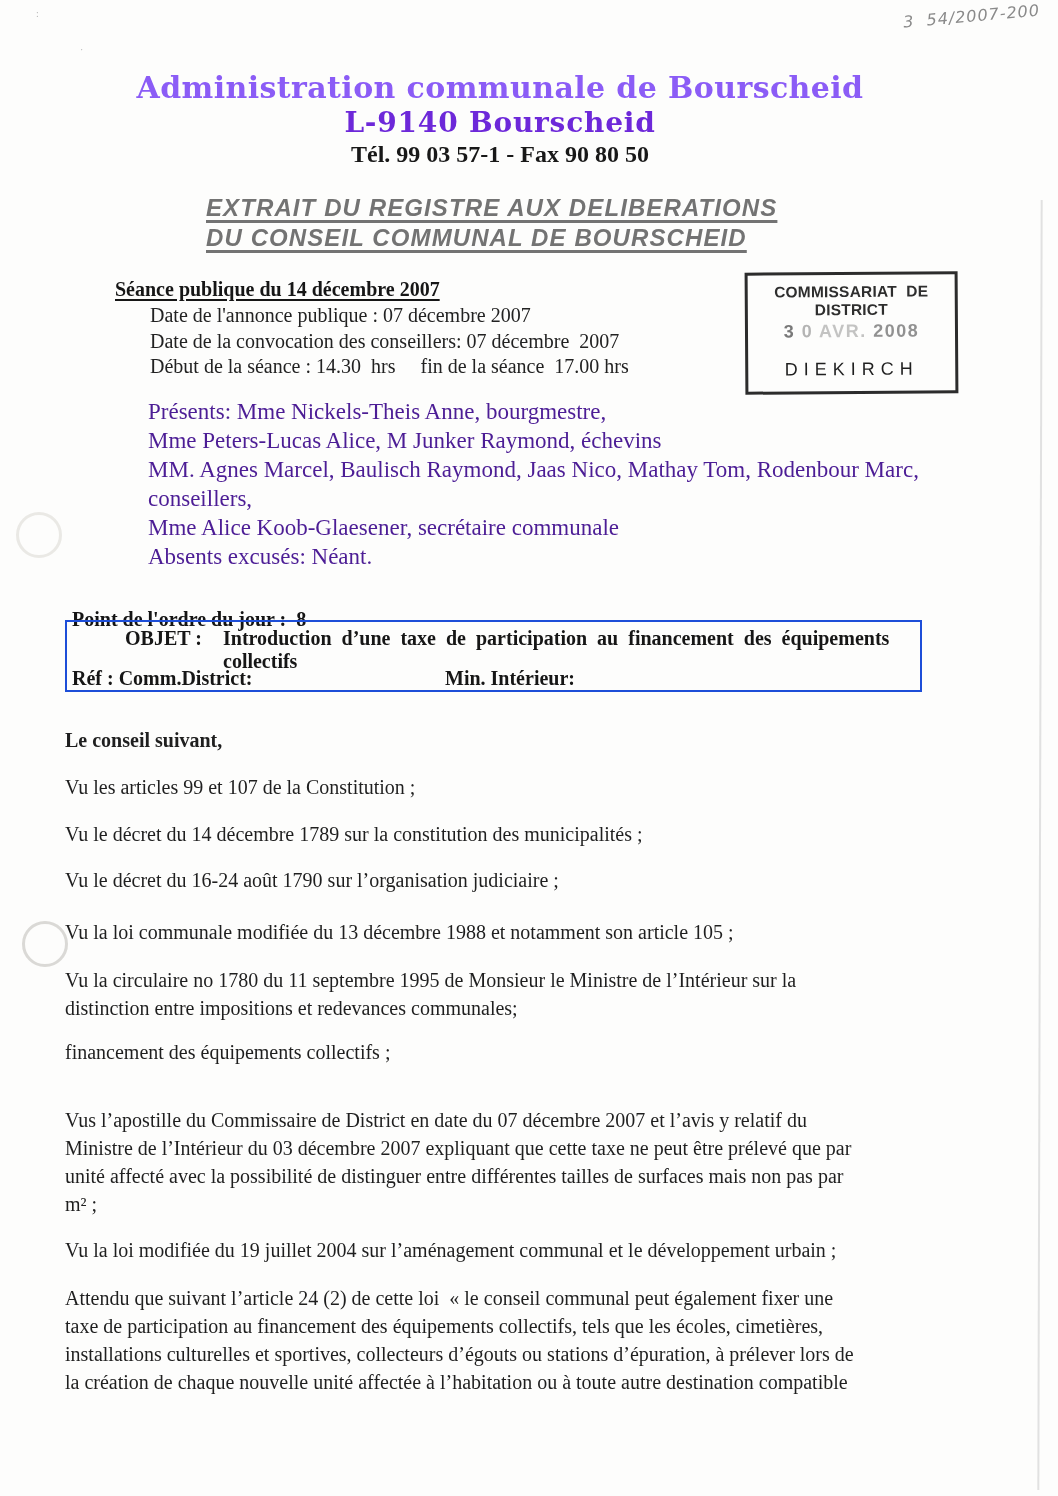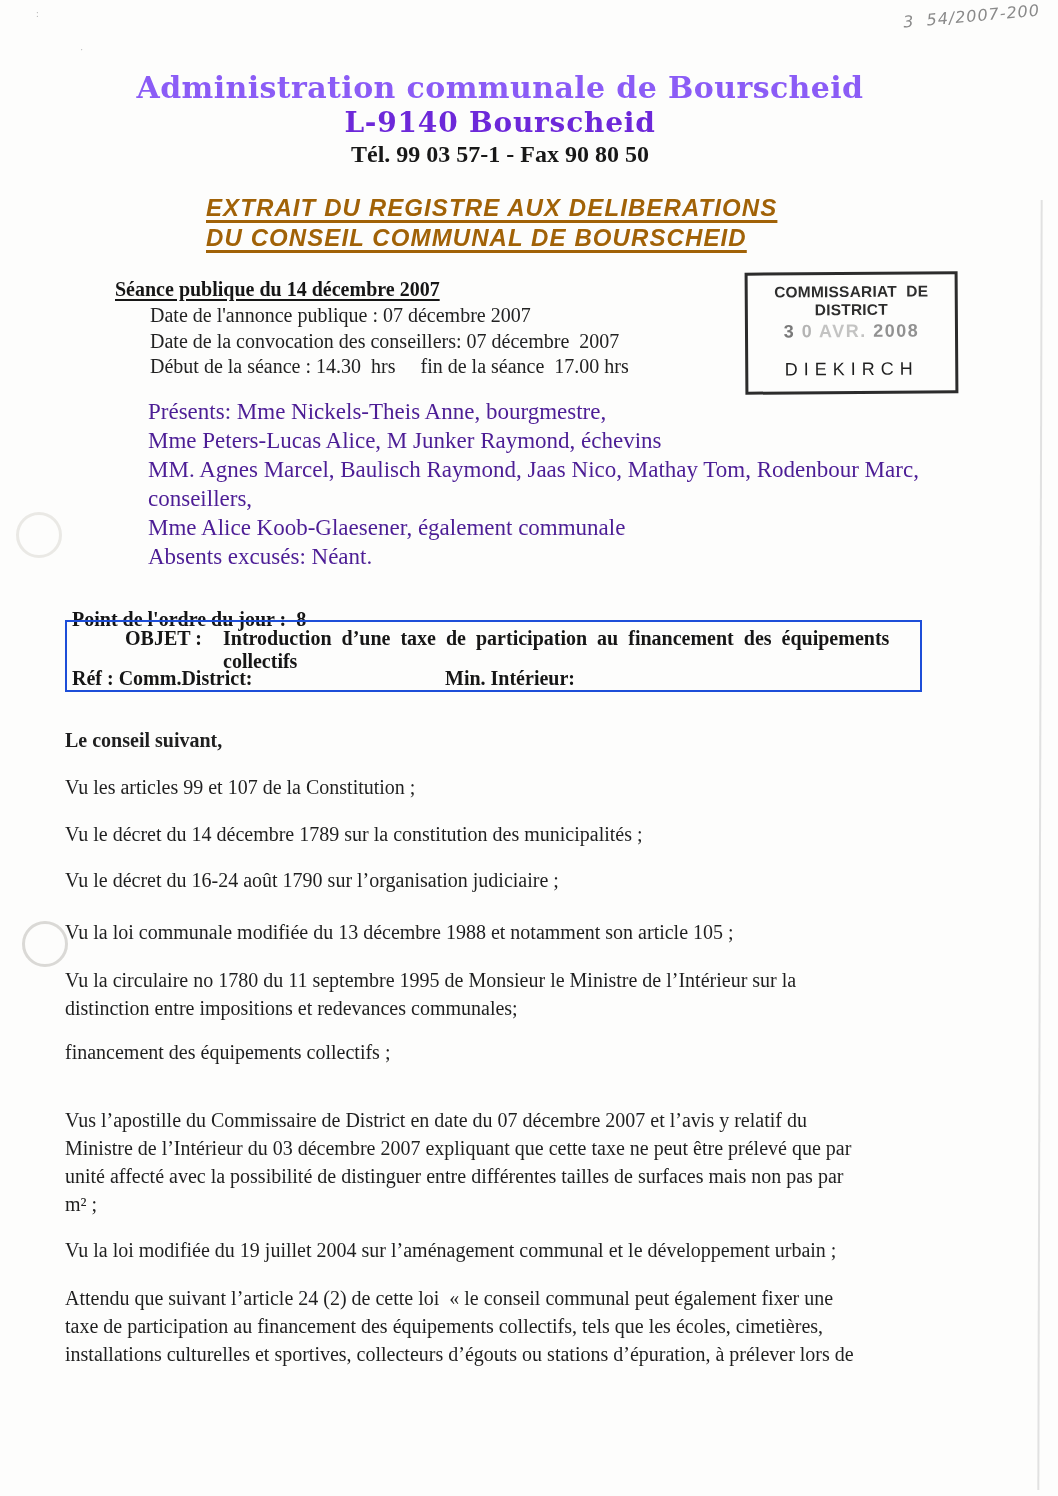--- a/index.html
+++ b/index.html
@@ -24,21 +24,21 @@
   }
   .org-contact{
     left:0;width:1000px;top:141px;text-align:center;
     font-family:"Liberation Serif", serif;font-weight:bold;
     font-size:24px;color:#181818;
   }
   .register-title{
     left:206px;top:193px;
     font-family:"Liberation Sans", sans-serif;
     font-weight:bold;font-style:italic;font-size:24px;letter-spacing:1.1px;
-    color:#a16207;line-height:30px;
+    color:#737373;line-height:30px;
   }
   .register-title .u{
     text-decoration:underline;text-decoration-thickness:2.5px;text-underline-offset:4px;
   }
   
   .session-heading{
     left:115px;top:278px;font-weight:bold;font-size:20px;color:#161616;
     text-decoration:underline;text-decoration-thickness:2px;text-underline-offset:3px;
   }
   .session-lines{left:150px;top:303px;font-size:20px;line-height:25.6px;color:#222;}
@@ -125,21 +125,21 @@
     <span class="p1 t">3 </span><span class="p2 t">0 </span><span class="p3 t">AVR. </span><span class="p4 t">2008</span>
   </div>
   <div class="abs stamp-line3 t">DIEKIRCH</div>
 </div>
 
 <div class="abs attendance">
   <div class="t">Présents: Mme Nickels-Theis Anne, bourgmestre,</div>
   <div class="t">Mme Peters-Lucas Alice, M Junker Raymond, échevins</div>
   <div class="t">MM. Agnes Marcel, Baulisch Raymond, Jaas Nico, Mathay Tom, Rodenbour Marc,</div>
   <div class="t">conseillers,</div>
-  <div class="t">Mme Alice Koob-Glaesener, également communale</div>
+  <div class="t">Mme Alice Koob-Glaesener, secrétaire communale</div>
   <div class="t">Absents excusés: Néant.</div>
 </div>
 
 <div class="abs agenda-heading t">Point de l'ordre du jour :  8</div>
 <div class="abs objet-box">
   <div class="abs objet-label t">OBJET :</div>
   <div class="abs objet-text1 t">Introduction d’une taxe de participation au financement des équipements</div>
   <div class="abs objet-text2 t">collectifs</div>
   <div class="abs objet-ref-left t">Réf : Comm.District:</div>
   <div class="abs objet-ref-right t">Min. Intérieur:</div>
@@ -180,13 +180,14 @@
 </div>
 
 <div class="abs para" style="top:1236px">
   <div class="t">Vu la loi modifiée du 19 juillet 2004 sur l’aménagement communal et le développement urbain ;</div>
 </div>
 
 <div class="abs para" style="top:1284px">
   <div class="t">Attendu que suivant l’article 24 (2) de cette loi  « le conseil communal peut également fixer une</div>
   <div class="t">taxe de participation au financement des équipements collectifs, tels que les écoles, cimetières,</div>
   <div class="t">installations culturelles et sportives, collecteurs d’égouts ou stations d’épuration, à prélever lors de</div>
+  <div class="t">la création de chaque nouvelle unité affectée à l’habitation ou à toute autre destination compatible</div>
 </div>
 
 </body></html>

